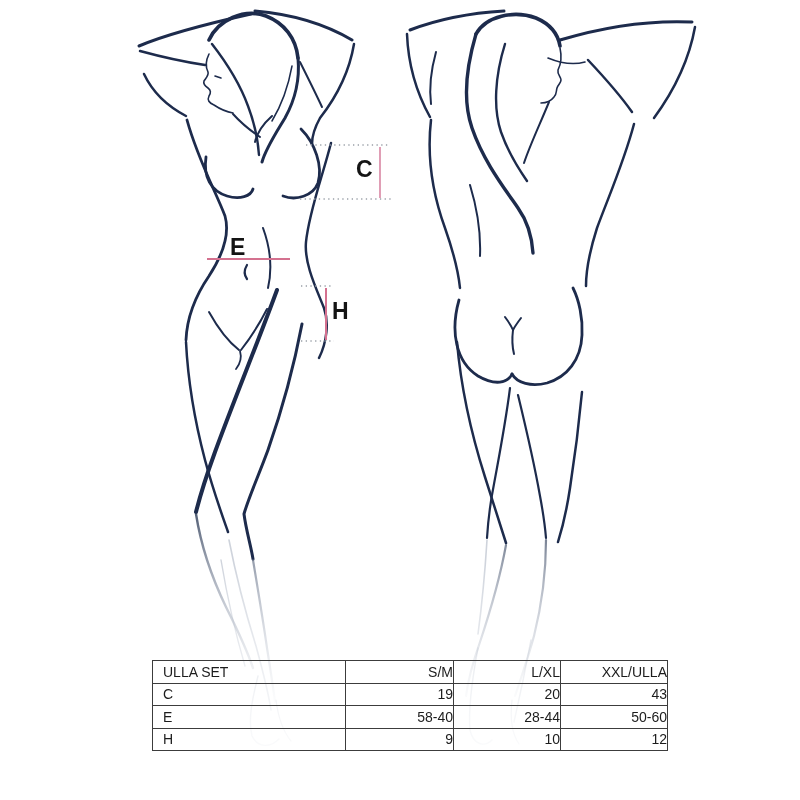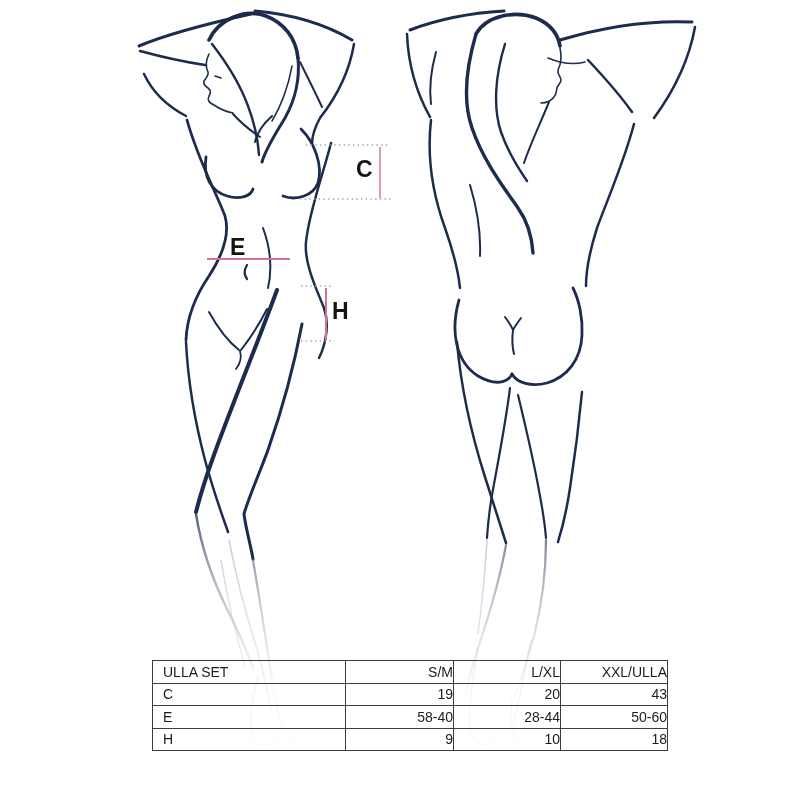--- a/index.html
+++ b/index.html
@@ -160,18 +160,18 @@
       <tr>
         <td class="lblcell">E</td>
         <td>58-40</td>
         <td>28-44</td>
         <td>50-60</td>
       </tr>
       <tr>
         <td class="lblcell">H</td>
         <td>9</td>
         <td>10</td>
-        <td>18</td>
+        <td>12</td>
       </tr>
     </tbody>
   </table>
 
 </div>
 
 </body></html>

